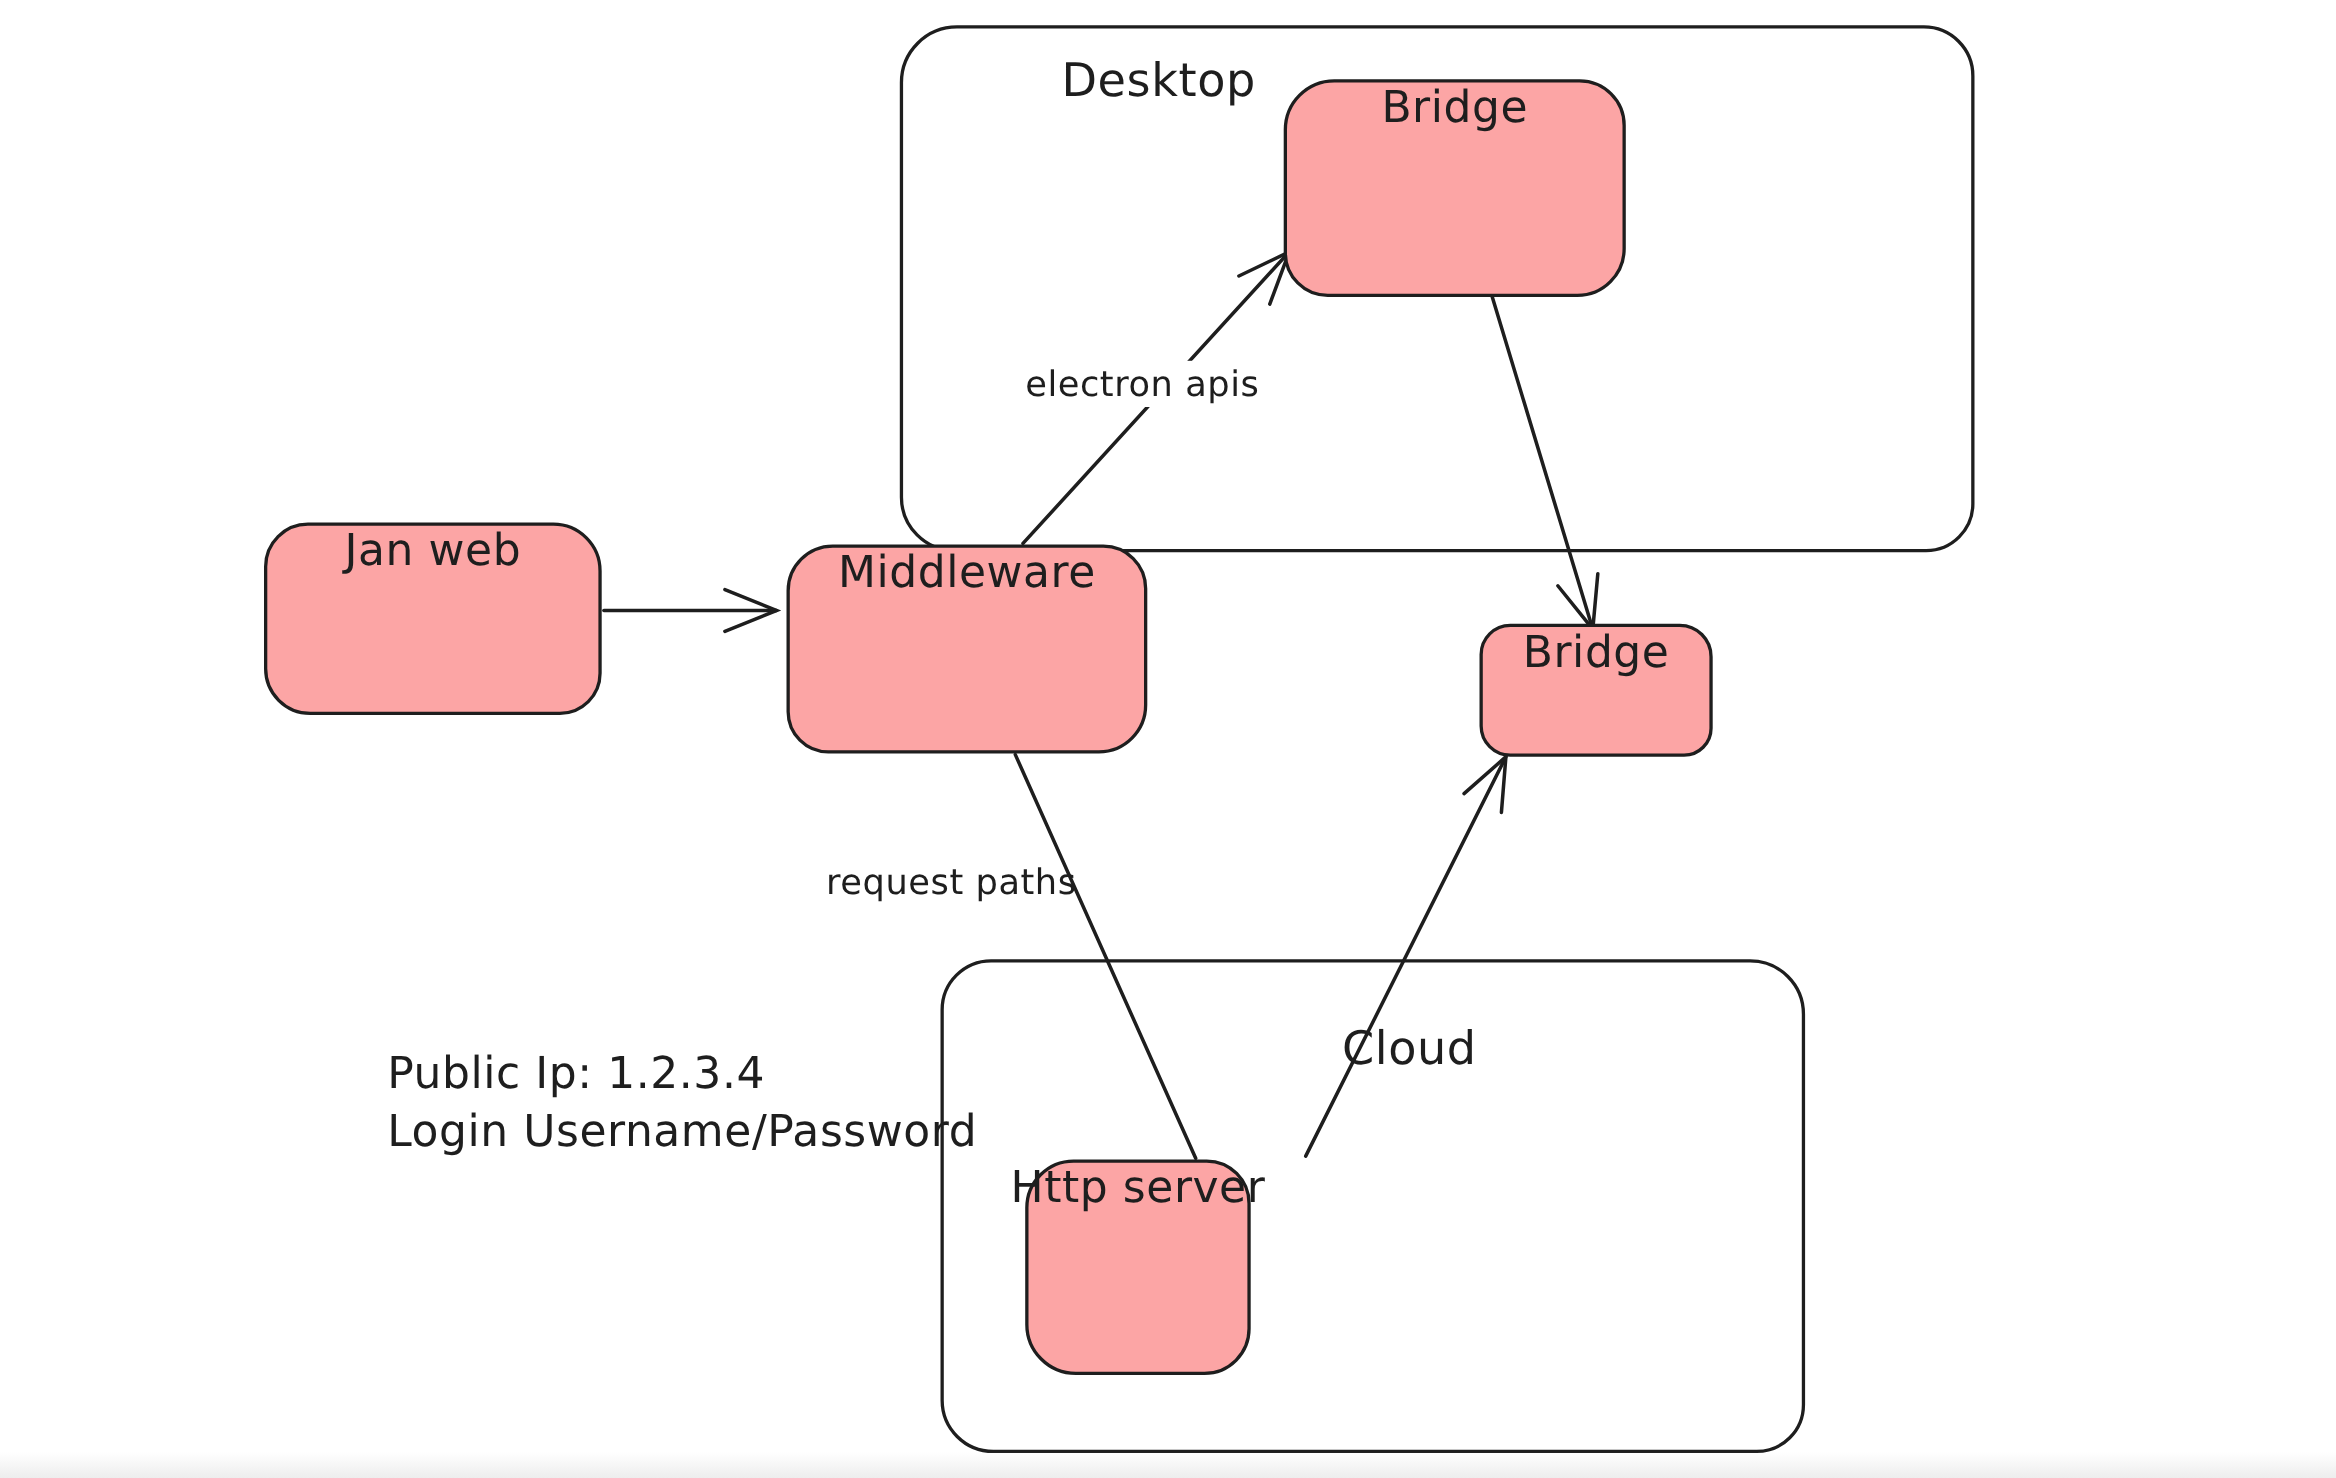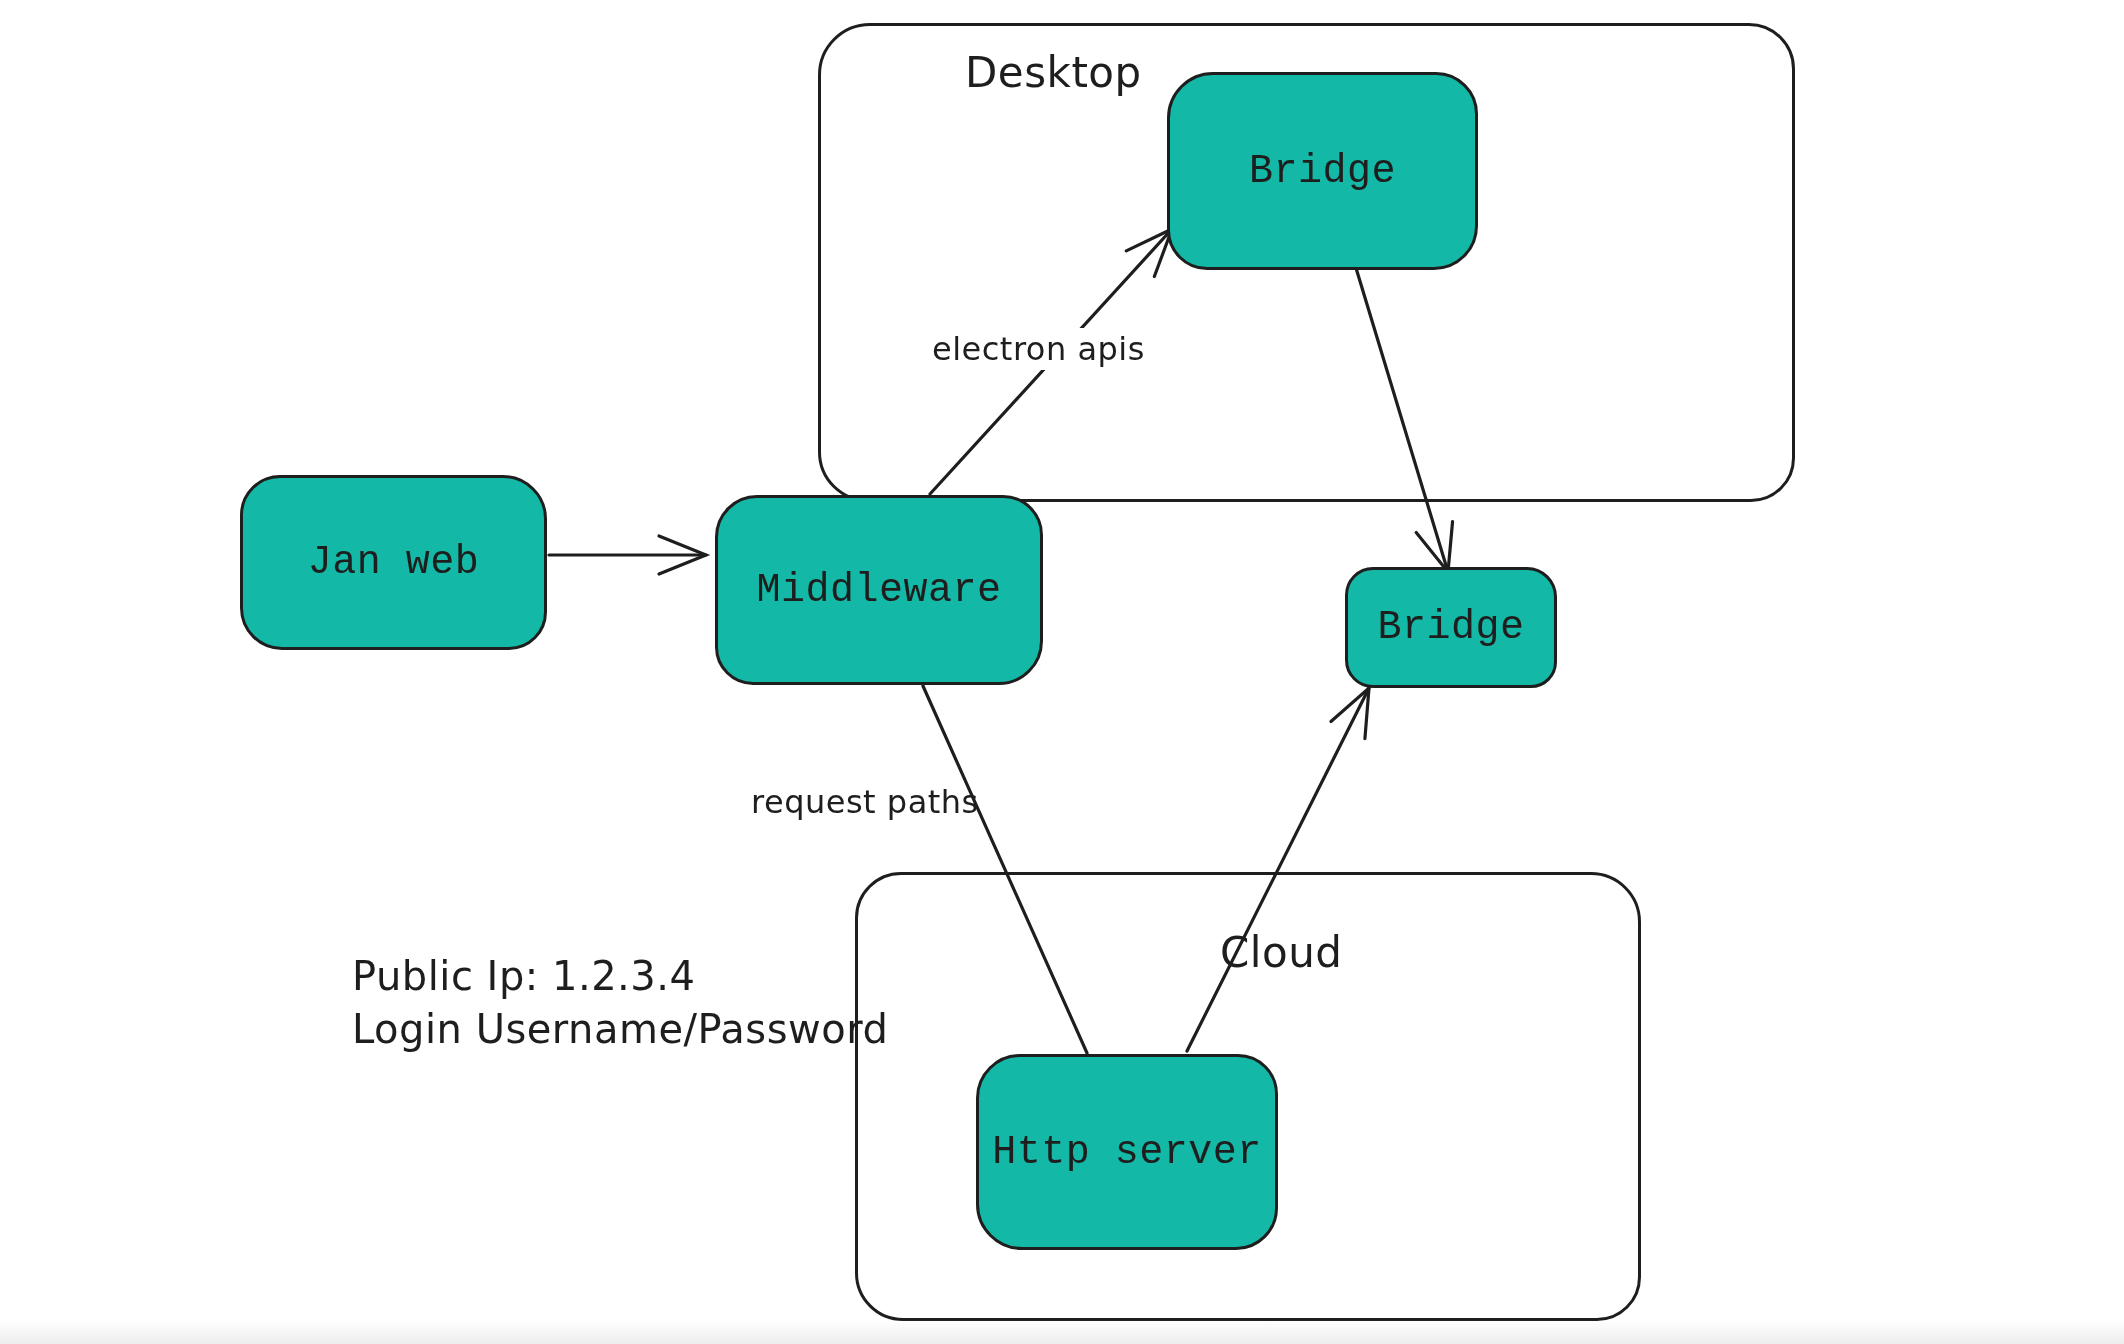--- a/index.html
+++ b/index.html
@@ -34,38 +34,36 @@
     border-radius: 52px 46px 44px 50px;
   }
   .cloud-box {
     left: 855px; top: 872px;
     width: 786px; height: 449px;
     border-radius: 46px 50px 44px 48px;
   }
   .node {
     position: absolute;
     border: 3.5px solid #1e1e1e;
-    background: #14b8a6;
+    background: #fca5a5;
     z-index: 3;
     box-sizing: border-box;
     display: flex;
-    align-items: center;
     justify-content: center;
-    font-family: Liberation Mono, monospace;
   }
   .node span {
     font-size: 40px;
     letter-spacing: 0.5px;
     white-space: nowrap;
   }
   .jan-web     { left: 240px;  top: 475px;  width: 307px; height: 175px; border-radius: 40px 44px 38px 42px; }
   .middleware  { left: 715px;  top: 495px;  width: 328px; height: 190px; border-radius: 42px 40px 44px 38px; }
   .bridge      { left: 1167px; top: 72px;   width: 311px; height: 198px; border-radius: 46px 42px 44px 40px; }
   .plugins     { left: 1345px; top: 567px;  width: 212px; height: 121px; border-radius: 28px 30px 26px 28px; }
-  .http-server { left: 976px;  top: 1054px; width: 302px; height: 196px; border-radius: 44px 40px 42px 46px; }
+  .http-server { left: 932px;  top: 1054px; width: 205px; height: 196px; border-radius: 44px 40px 42px 46px; }
 
   .floating-label {
     position: absolute;
     z-index: 4;
     font-size: 42px;
     letter-spacing: 0.5px;
     white-space: nowrap;
   }
   .desktop-label { left: 965px;  top: 48px; }
   .cloud-label   { left: 1220px; top: 928px; }

